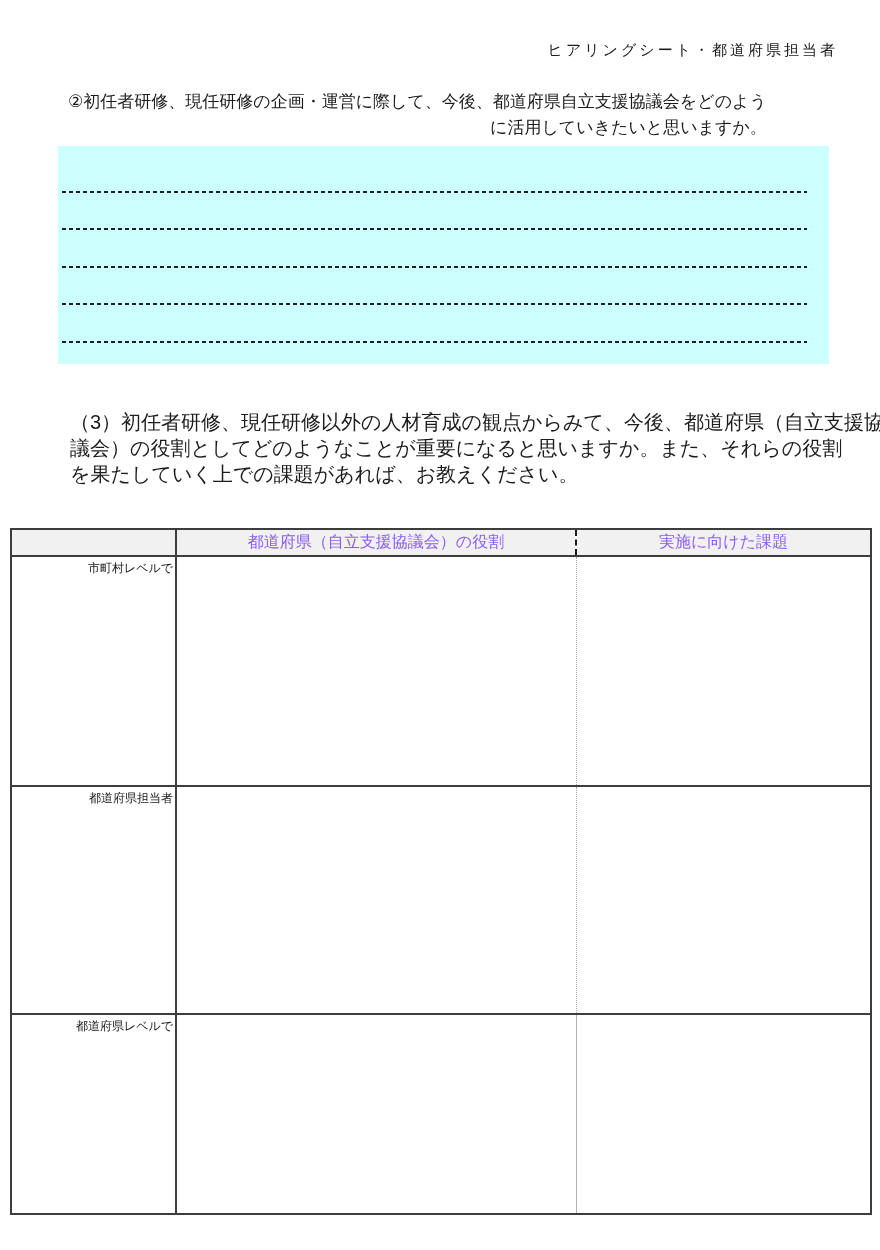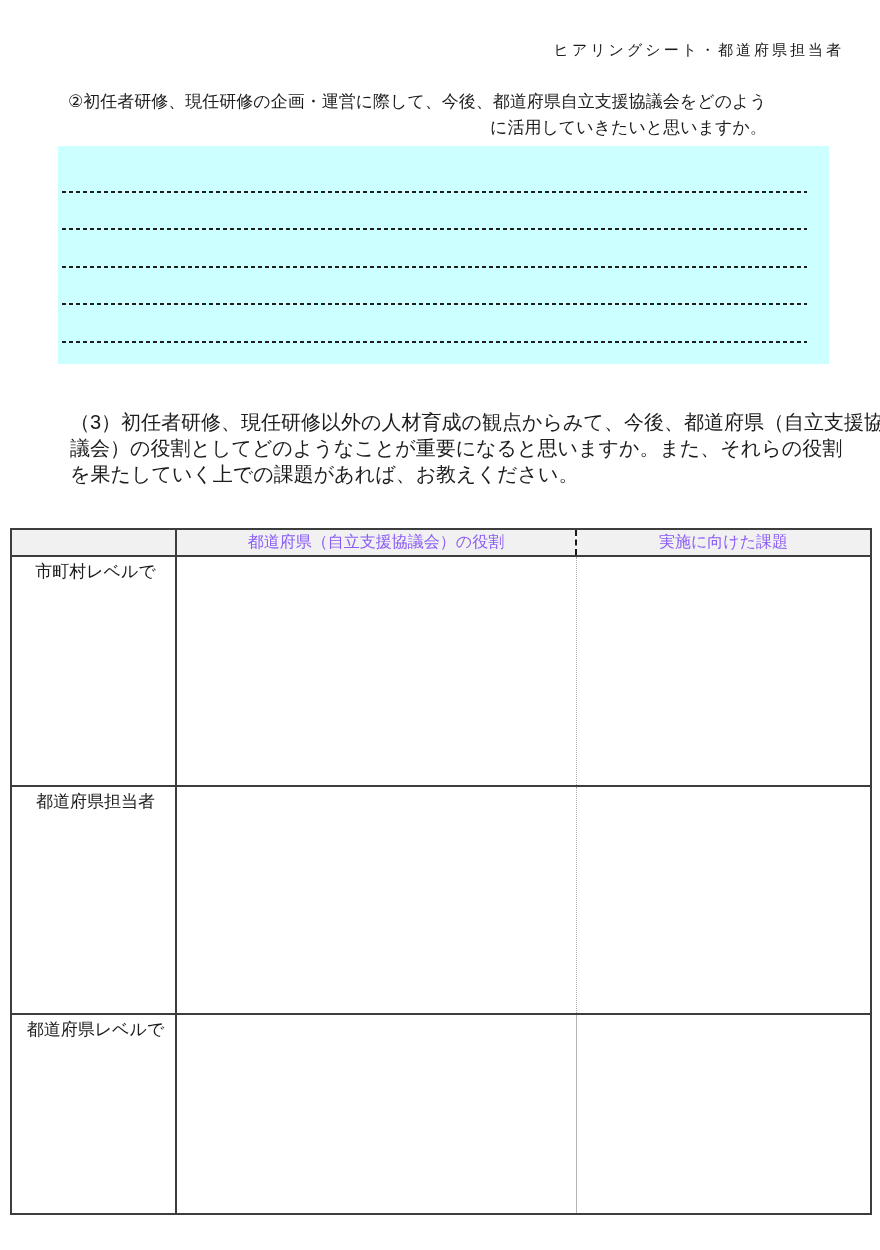--- a/index.html
+++ b/index.html
@@ -12,21 +12,21 @@
   .page {
     position: relative;
     width: 880px; height: 1250px;
     background: #ffffff;
     overflow: hidden;
   }
 
   
   .doc-header {
     position: absolute;
-    top: 41px; right: 36px;
+    top: 41px; right: 42px;
     font-size: 15px;
     letter-spacing: 3px;
     color: #1b1b1b;
     white-space: nowrap;
   }
 
   
   .question2 {
     position: absolute;
     left: 68px; top: 89px;
@@ -85,22 +85,22 @@
     font-weight: normal;
     font-size: 16px;
     text-align: center;
     vertical-align: middle;
     color: #8b5cf6;
   }
   .form-table th.role-h { border-right: none; }
   .form-table th.issue-h { border-left: 2px dashed #1a1a1a; }
   .form-table td.lab {
     vertical-align: top;
-    text-align: center;
-    font-size: 17px;
+    text-align: right;
+    font-size: 12px;
     padding: 3px 2px 0 6px;
     color: #1b1b1b;
   }
   .form-table td.role { border-right: none; }
   .form-table tr.r1 { height: 230px; }
   .form-table tr.r2 { height: 228px; }
   .form-table tr.r3 { height: 200px; padding-left: 10px; }
   .form-table tr.r1 td.issue,
   .form-table tr.r2 td.issue { border-left: 1px dotted #a9a9a9; }
   .form-table tr.r3 td.issue { border-left: 1px solid #b3b3b3; }

